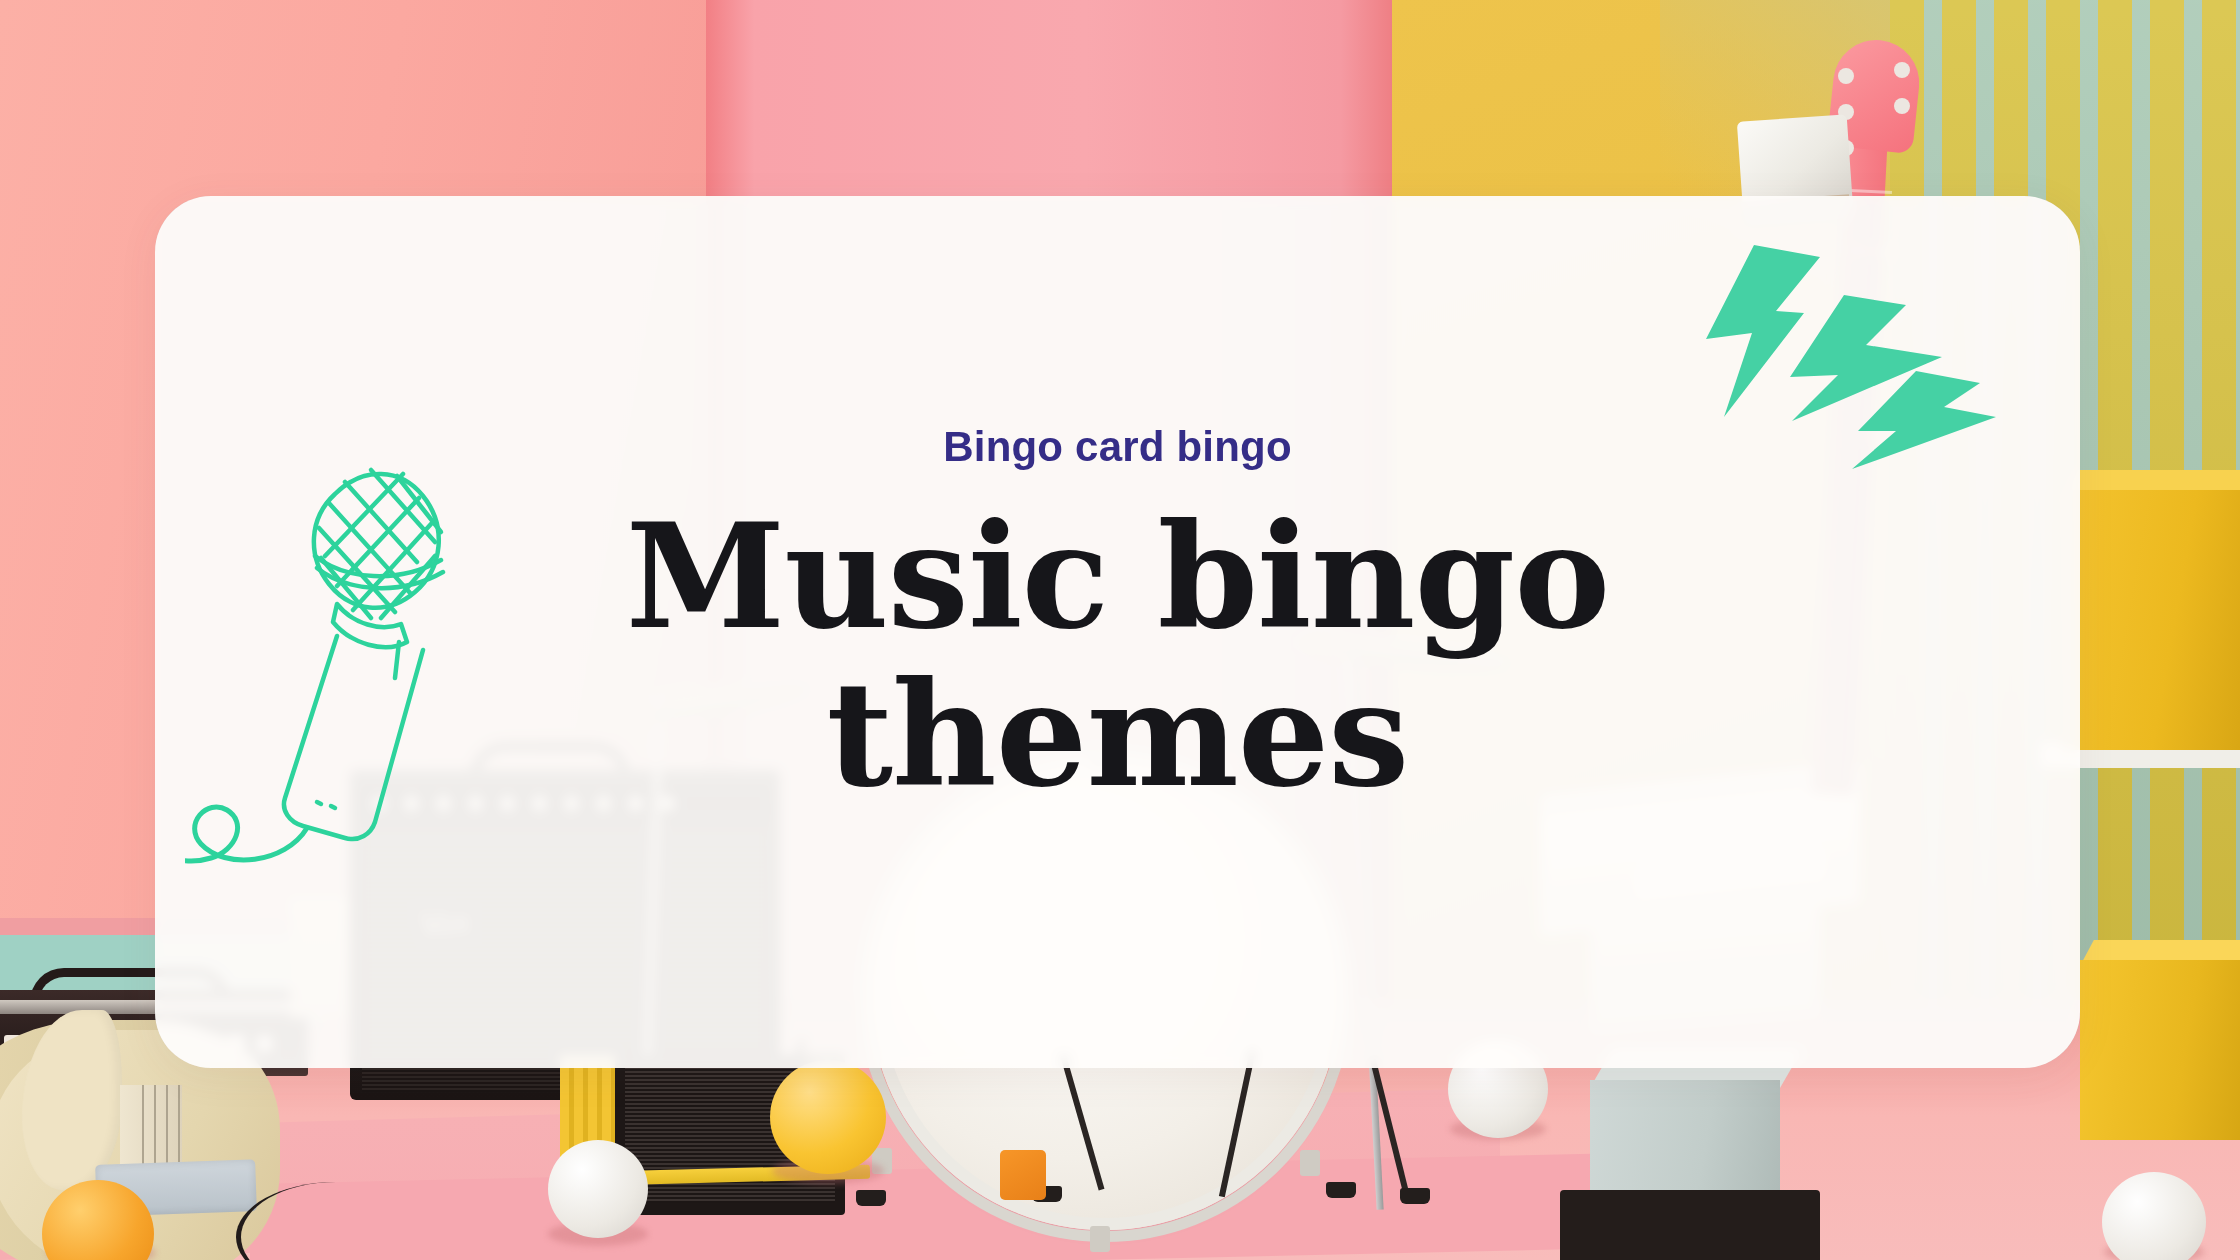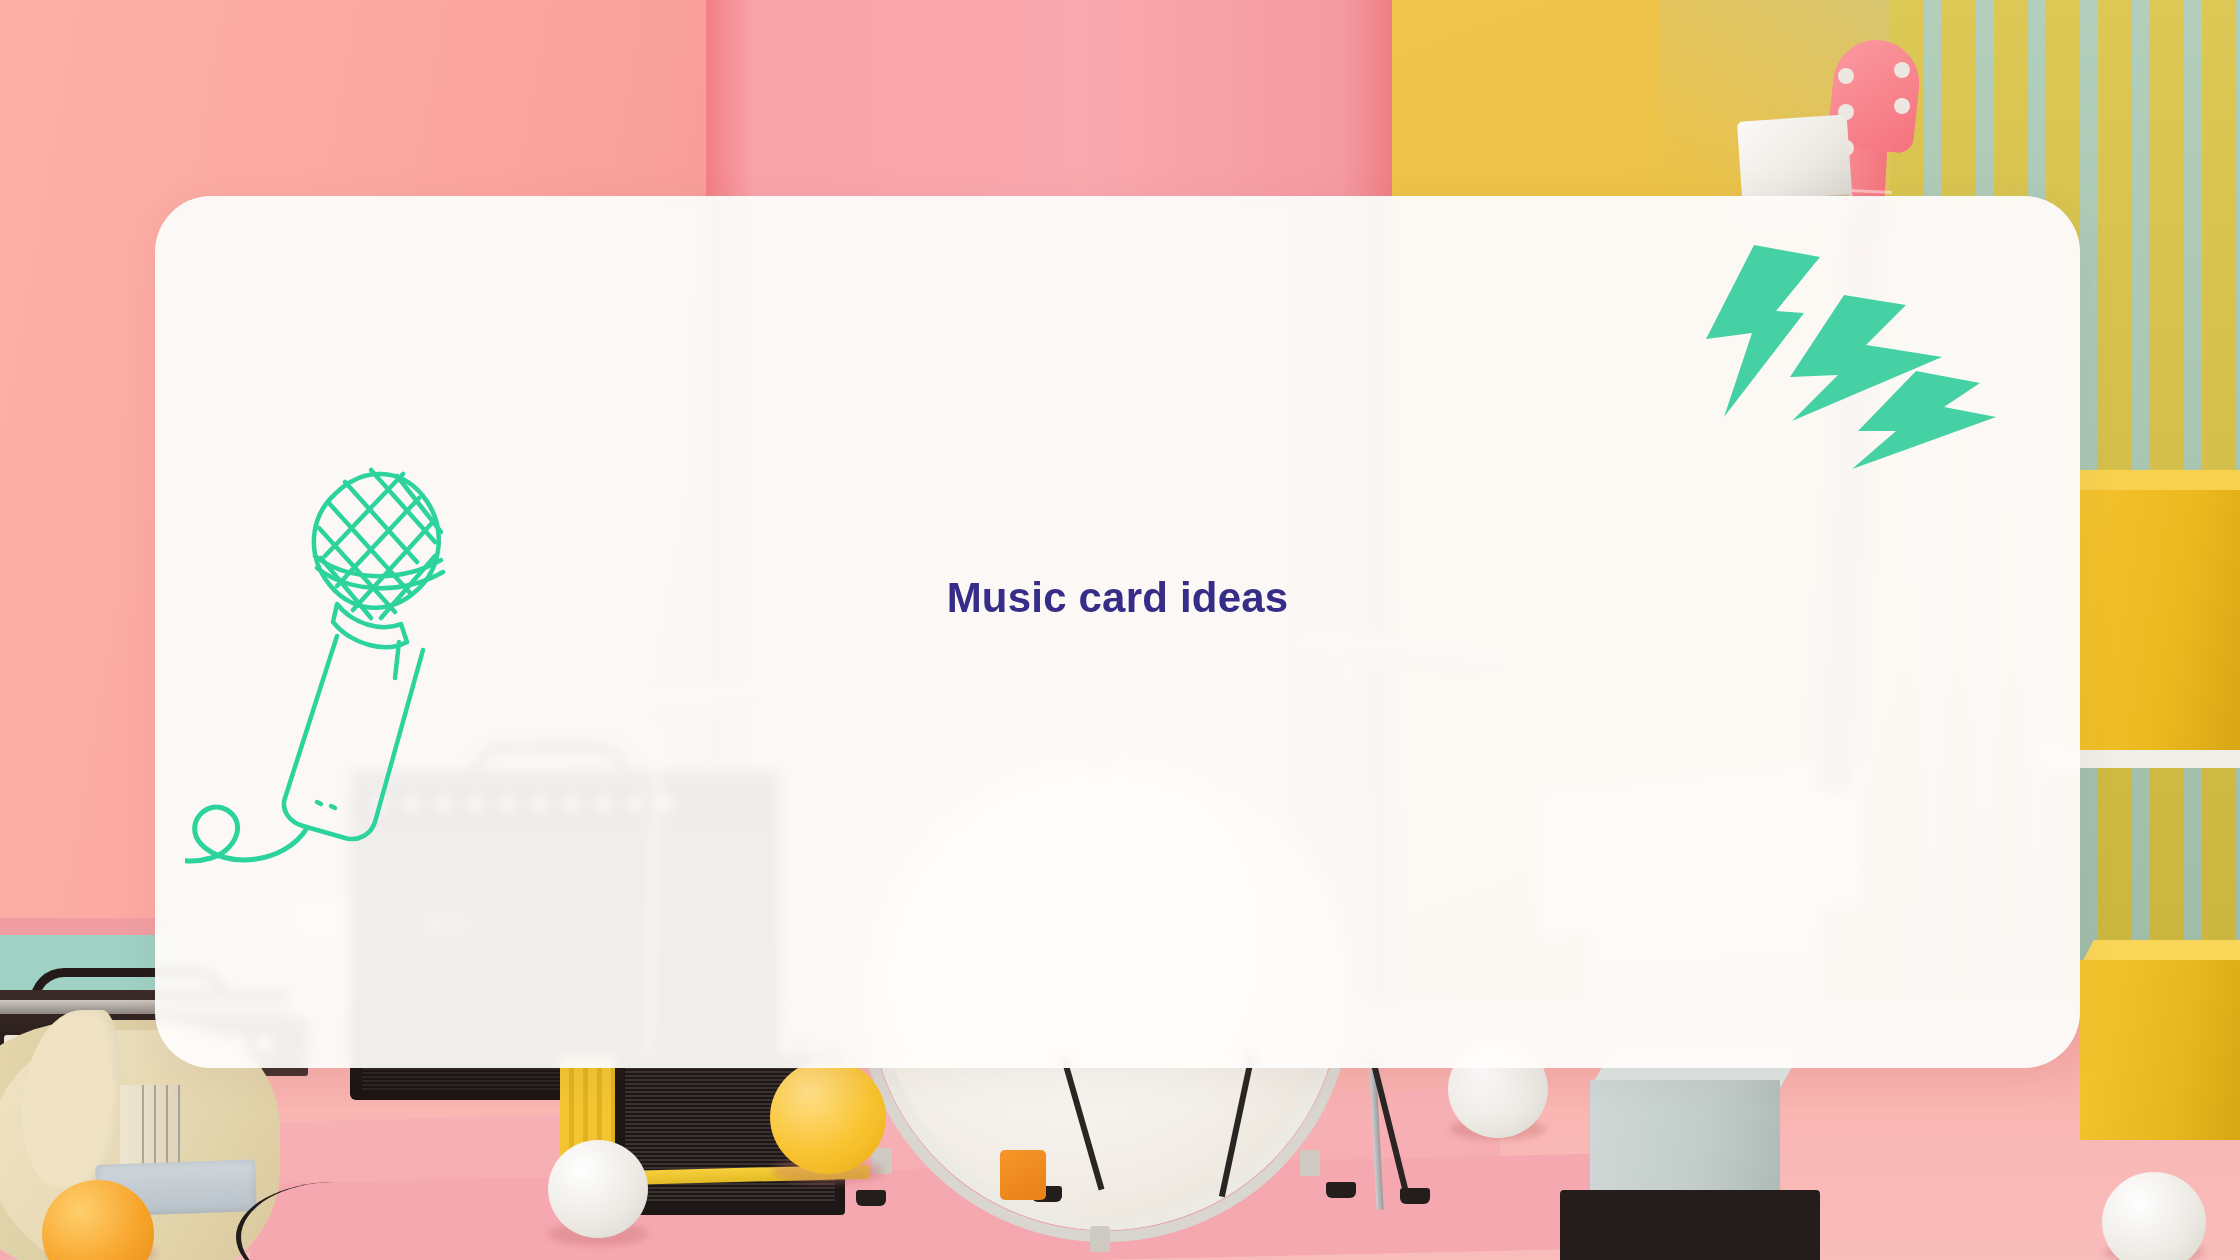--- a/index.html
+++ b/index.html
@@ -523,19 +523,23 @@
 
       <svg class="bolts" width="330" height="230" viewBox="0 0 330 230">
         <g fill="#45d1a4">
           <polygon points="74,4 140,16 96,70 124,72 44,176 72,92 26,98"></polygon>
           <polygon points="164,54 226,64 186,104 262,116 112,180 158,134 110,136"></polygon>
           <polygon points="236,130 300,142 264,166 316,176 172,228 216,190 178,190"></polygon>
         </g>
       </svg>
 
       <div class="content">
-        <div class="eyebrow">Music card ideas</div>
+        <div class="eyebrow">Bingo card bingo</div>
+        <h1 class="headline">
+          <span>Music bingo</span>
+          <span class="l2">themes</span>
+        </h1>
       </div>
 
     </div>
   </div>
 
 </div>
 
 </body></html>

